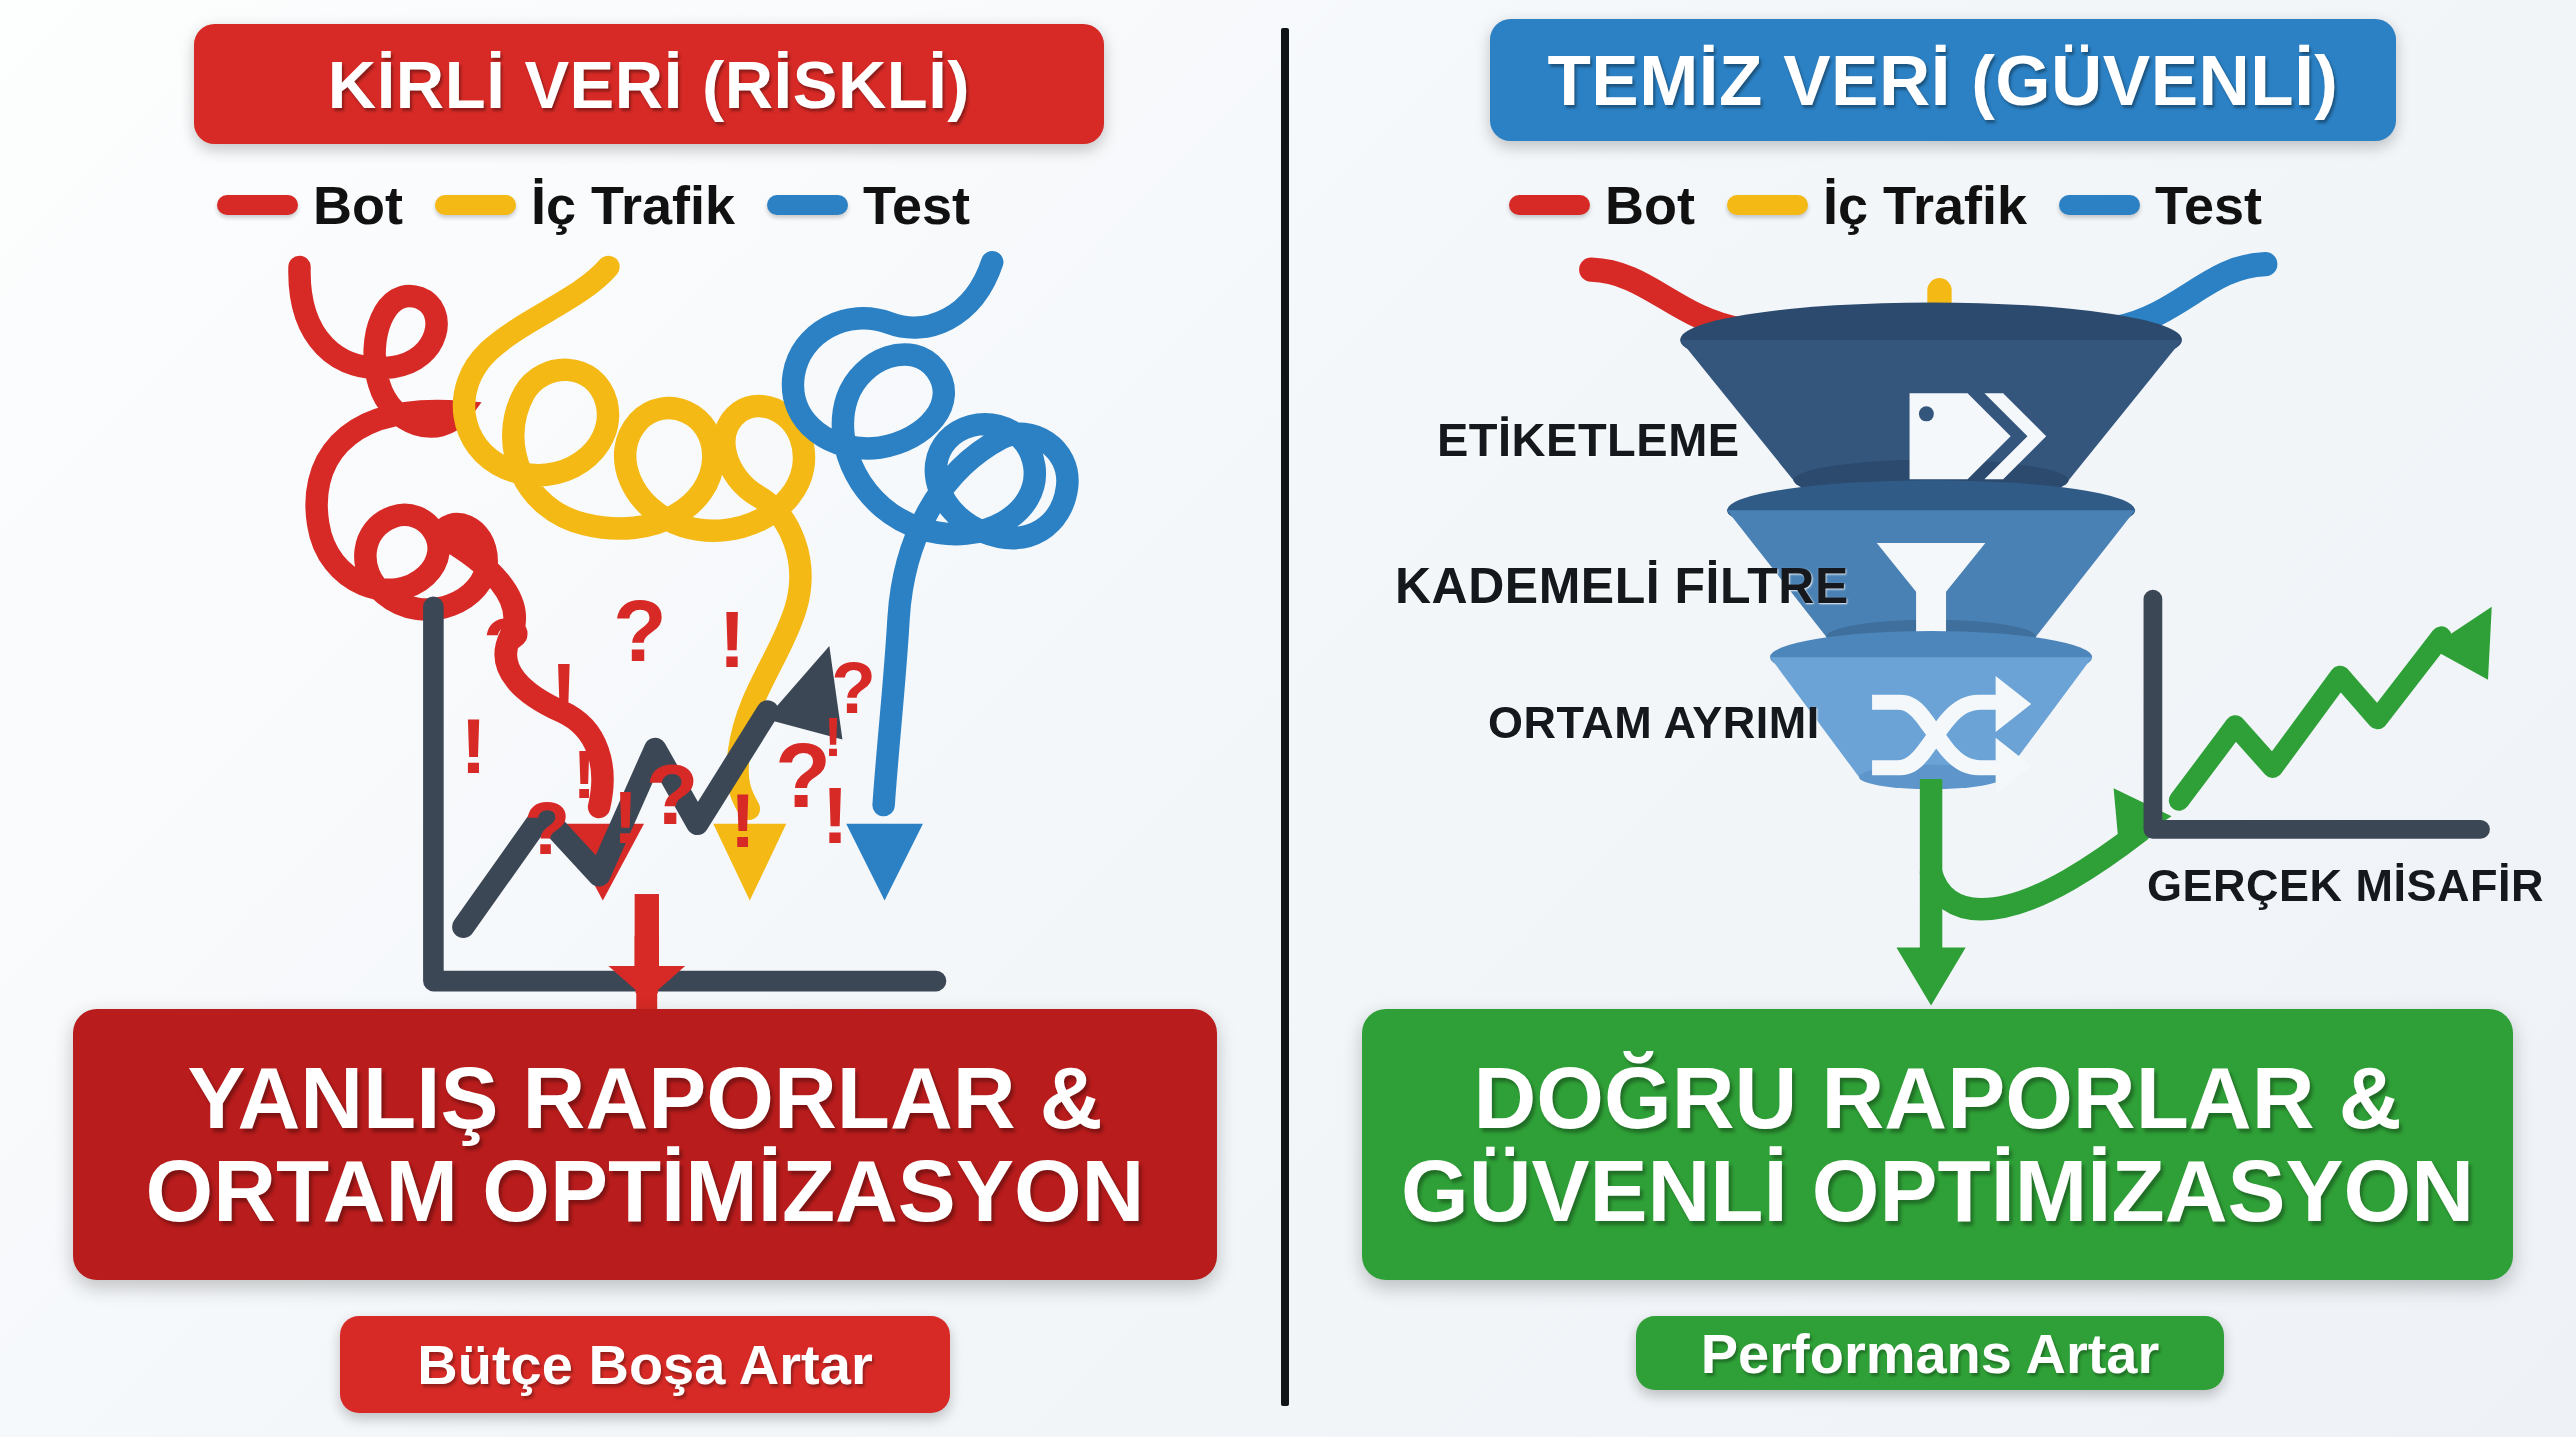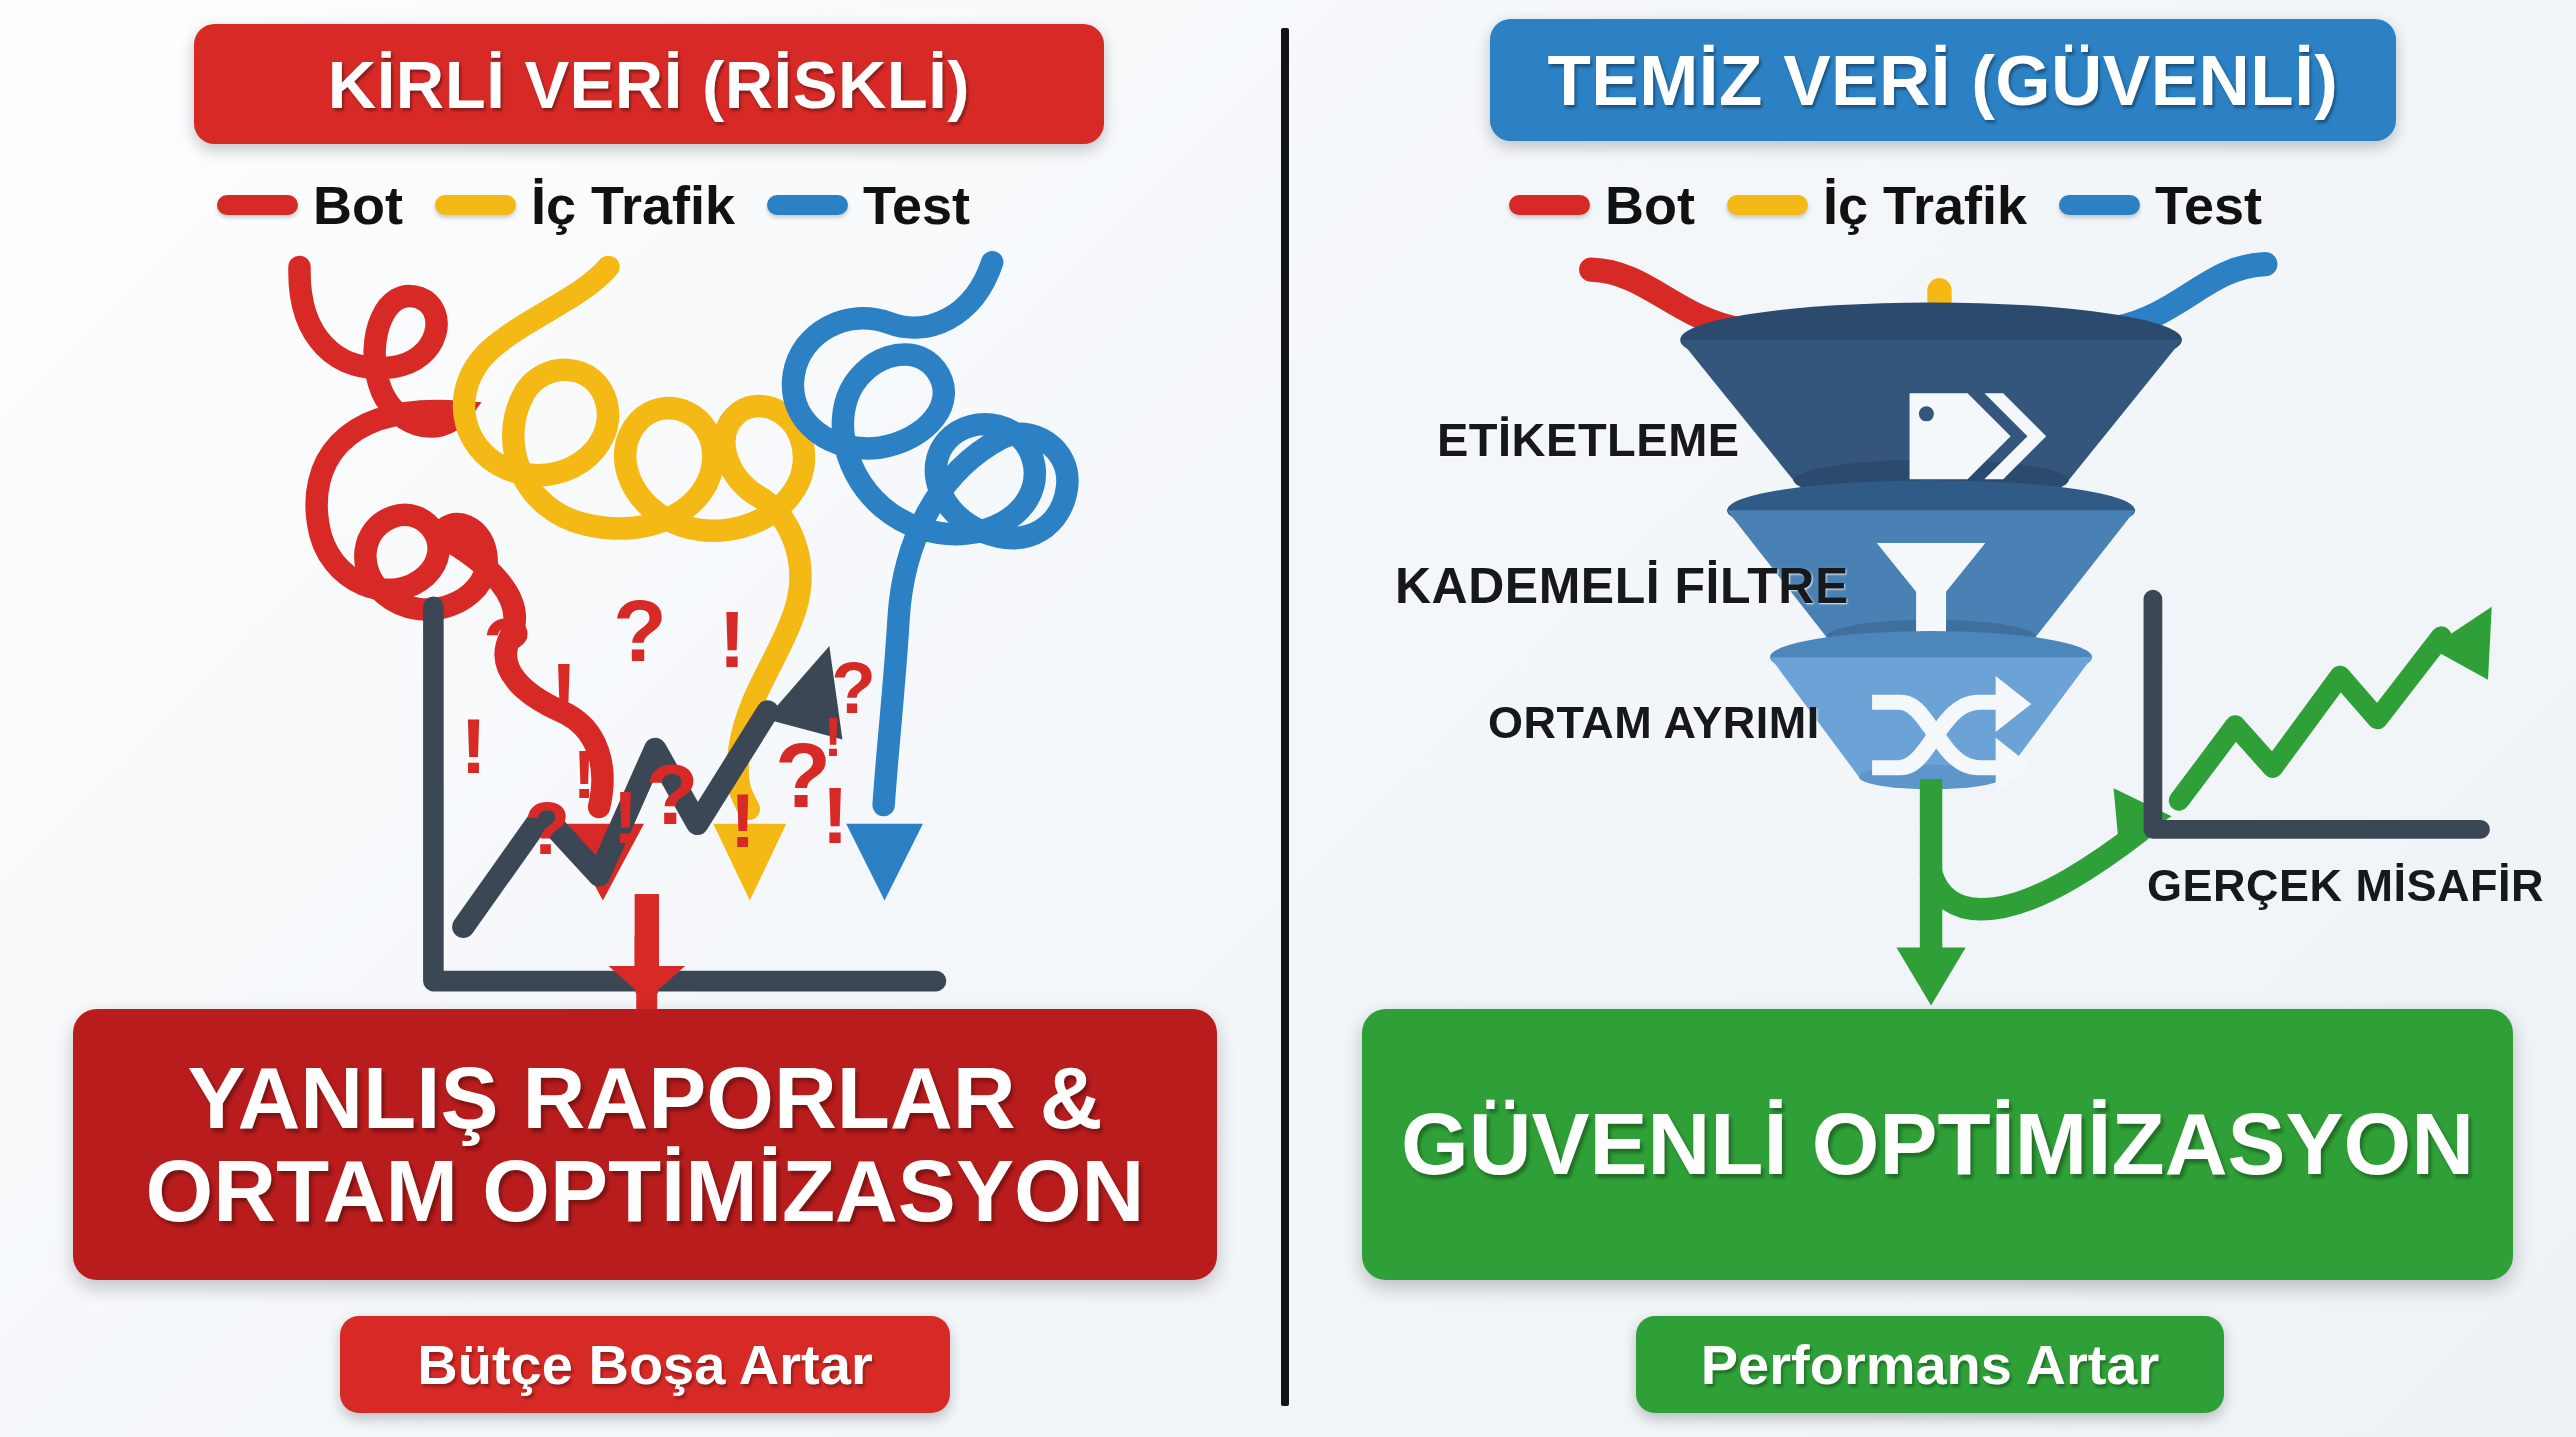--- a/index.html
+++ b/index.html
@@ -59,21 +59,21 @@
 
   
   .pill{
     position:absolute;border-radius:19px;
     display:flex;align-items:center;justify-content:center;
     box-shadow:0 5.6px 13px rgba(0,0,0,.22);
   }
   .pill span{color:#fff;font-weight:bold;font-size:56px;
     text-shadow:1.9px 2.8px 2.8px rgba(0,0,0,.3);white-space:nowrap;}
   #pill-left{left:340px;top:1316px;width:610px;height:97px;background:#d72a26;}
-  #pill-right{left:1636px;top:1316px;width:588px;height:97px;background:#2fa037;}
+  #pill-right{left:1636px;top:1316px;width:588px;height:74px;background:#2fa037;}
 
   
   .canvas{position:absolute;top:0;left:0;width:2576px;height:1438px;
           pointer-events:none;}
 
   
   .funnel-label{
     position:absolute;font-weight:bold;color:#15181c;
     white-space:nowrap;letter-spacing:0.5px;
     text-shadow:0.9px 0.9px 1.9px rgba(255,255,255,.9);
@@ -279,20 +279,21 @@
 
 <div class="chart-caption">
   <div>GERÇEK MİSAFİR</div>
 </div>
 
 <div class="banner" id="banner-left">
   <span>YANLIŞ RAPORLAR &amp;</span>
   <span>ORTAM OPTİMİZASYON</span>
 </div>
 <div class="banner" id="banner-right">
+  <span>DOĞRU RAPORLAR &amp;</span>
   <span>GÜVENLİ OPTİMİZASYON</span>
 </div>
 
 <div class="pill" id="pill-left">
   <span>Bütçe Boşa Artar</span>
 </div>
 <div class="pill" id="pill-right">
   <span>Performans Artar</span>
 </div>
 

